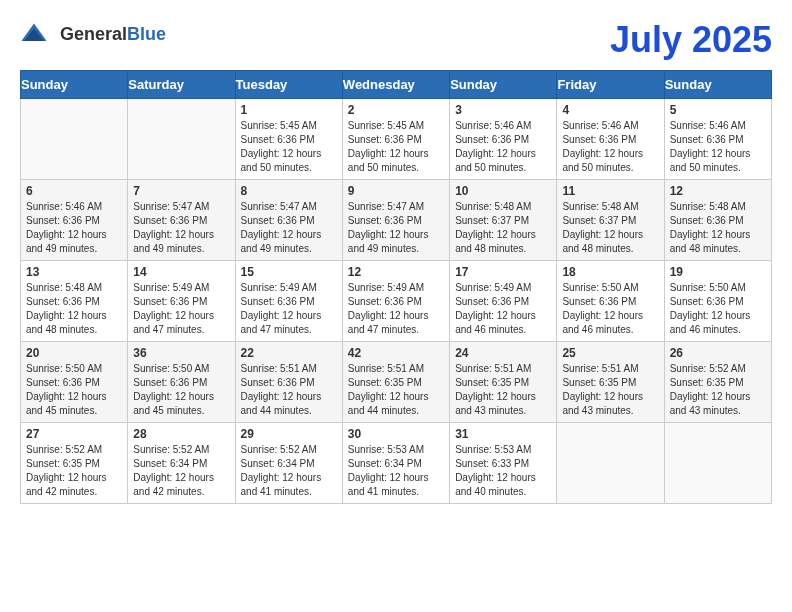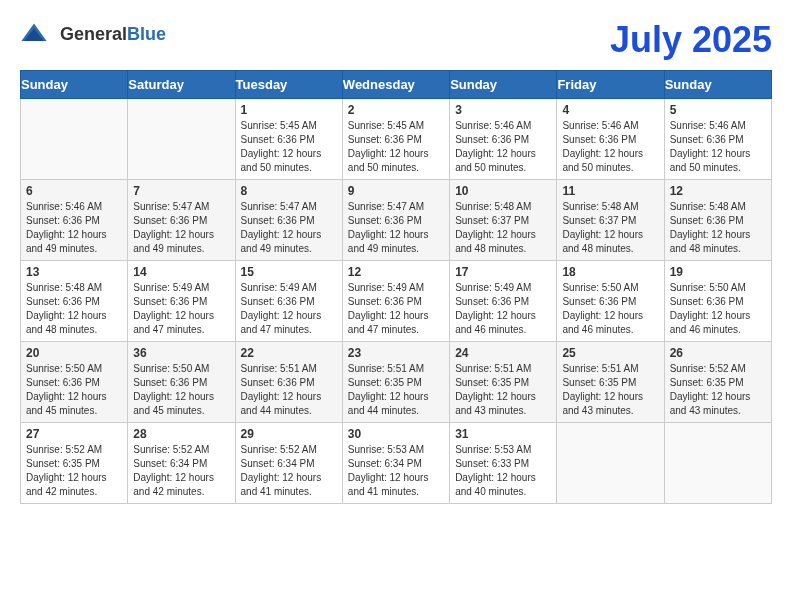--- a/index.html
+++ b/index.html
@@ -218,21 +218,21 @@
         </td>
         <td>
           <span class="day-number">36</span>
           <div class="day-info">Sunrise: 5:50 AM<br>Sunset: 6:36 PM<br>Daylight: 12 hours and 45 minutes.</div>
         </td>
         <td>
           <span class="day-number">22</span>
           <div class="day-info">Sunrise: 5:51 AM<br>Sunset: 6:36 PM<br>Daylight: 12 hours and 44 minutes.</div>
         </td>
         <td>
-          <span class="day-number">23</span>
+          <span class="day-number">42</span>
           <div class="day-info">Sunrise: 5:51 AM<br>Sunset: 6:35 PM<br>Daylight: 12 hours and 44 minutes.</div>
         </td>
         <td>
           <span class="day-number">24</span>
           <div class="day-info">Sunrise: 5:51 AM<br>Sunset: 6:35 PM<br>Daylight: 12 hours and 43 minutes.</div>
         </td>
         <td>
           <span class="day-number">25</span>
           <div class="day-info">Sunrise: 5:51 AM<br>Sunset: 6:35 PM<br>Daylight: 12 hours and 43 minutes.</div>
         </td>

